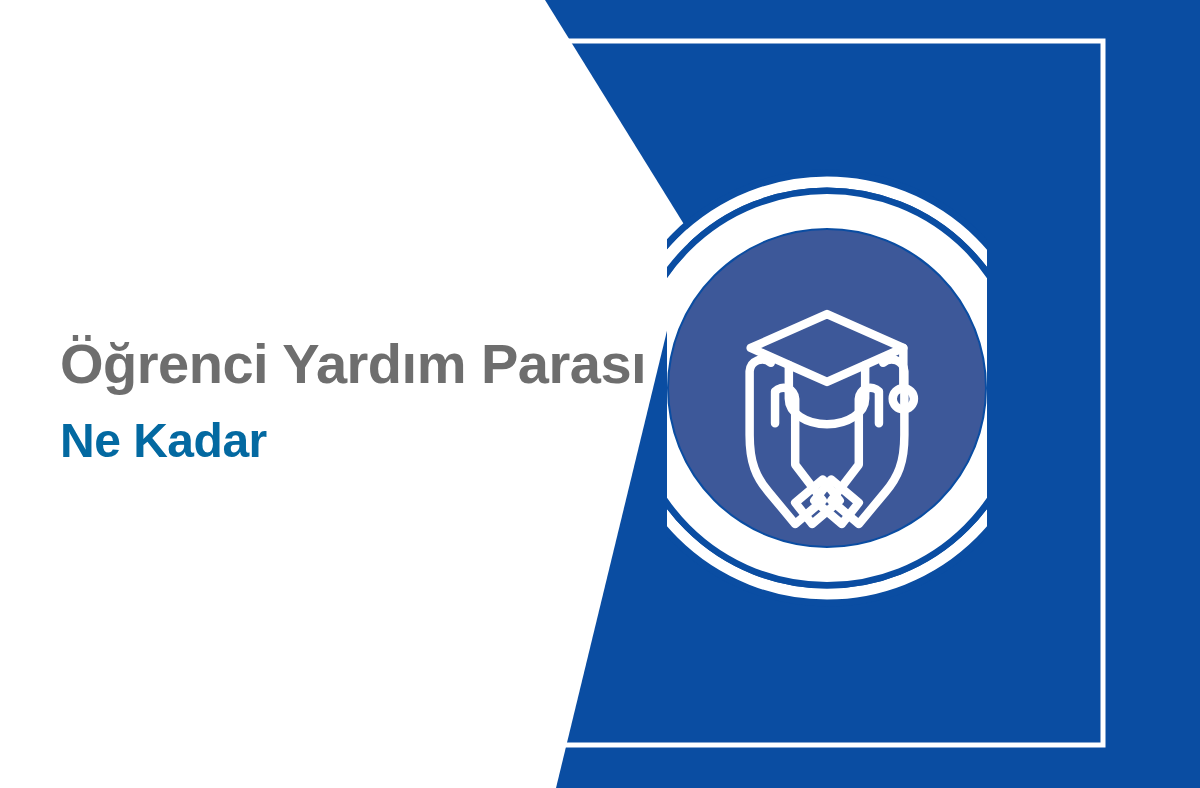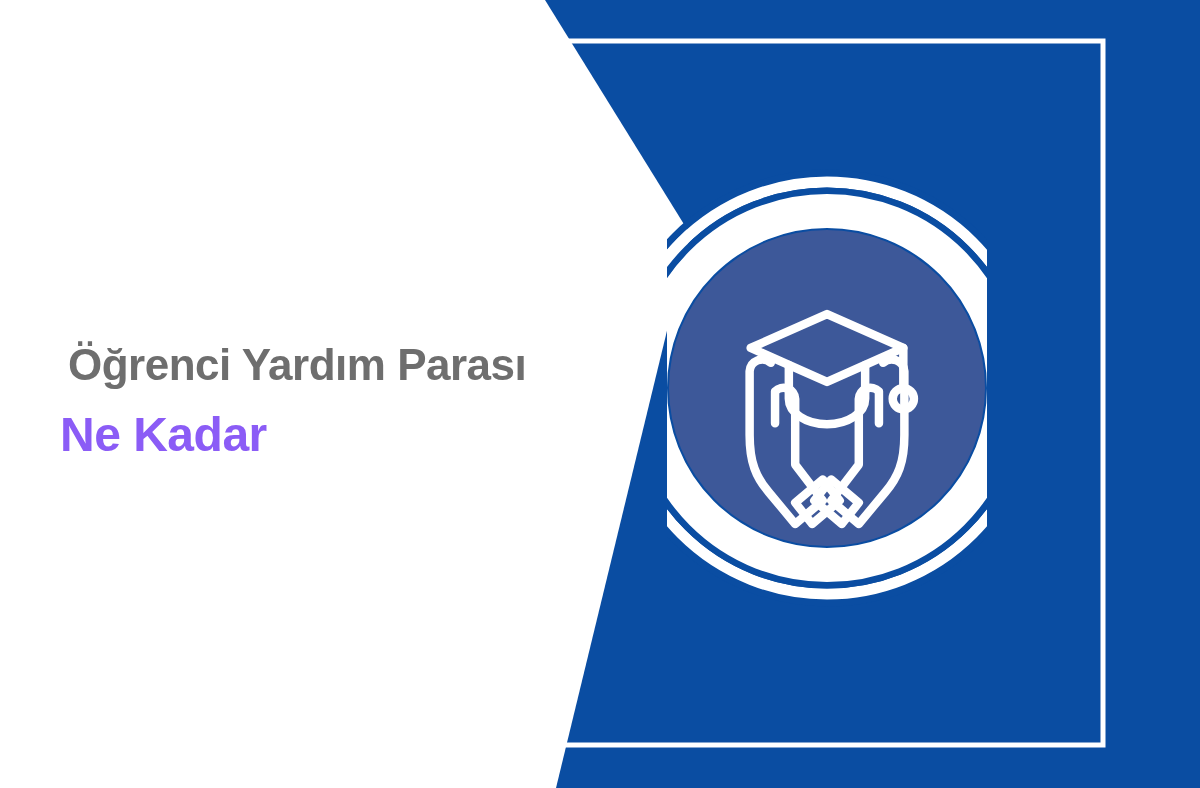--- a/index.html
+++ b/index.html
@@ -41,32 +41,32 @@
     height: 444px;
   }
 
   .text-block {
     position: absolute;
     left: 52px;
     top: 323px;
     width: 600px;
   }
   .title-top {
-    font-size: 44px;
+    font-size: 56px;
     font-weight: bold;
     color: #6e6e6e;
     letter-spacing: -0.5px;
     line-height: 1.18;
-    margin: 16px;
+    margin: 8px;
     white-space: nowrap;
   }
   .title-bottom {
     font-size: 48px;
     font-weight: bold;
-    color: #8b5cf6;
+    color: #0369a1;
     letter-spacing: -0.5px;
     line-height: 1.18;
     margin: 16px 0 0 8px;
     white-space: nowrap;
   }
 </style>
 </head>
 <body>
 
 <div id="canvas">

